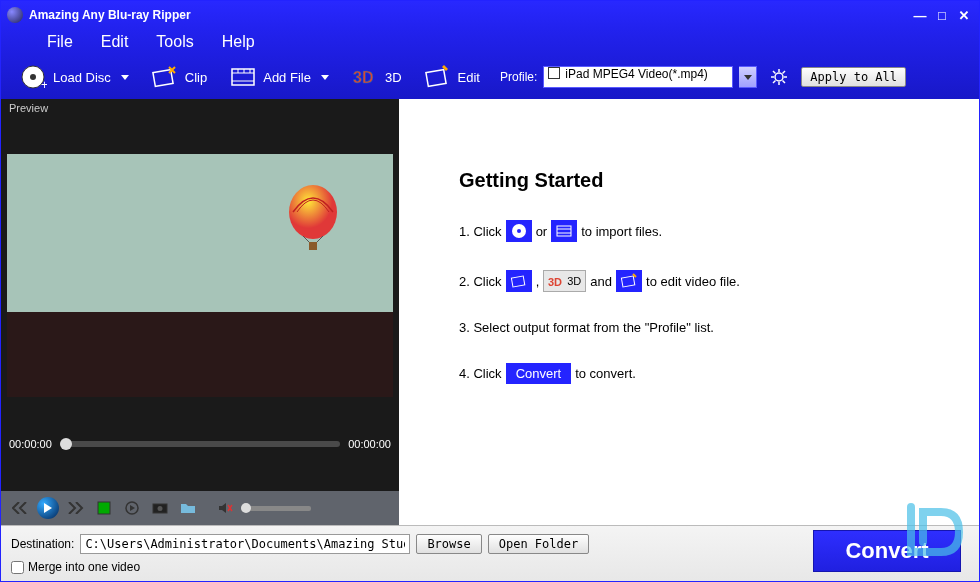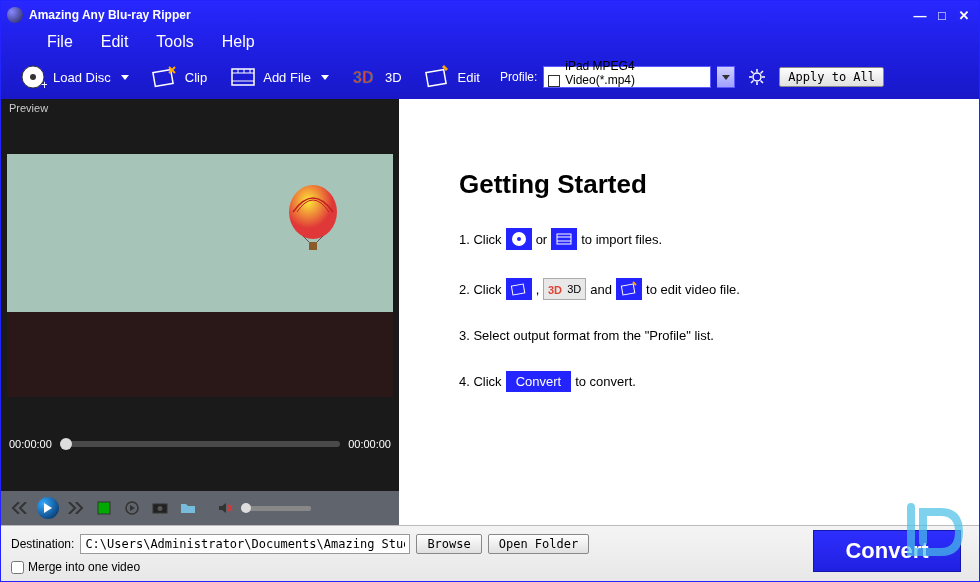--- a/index.html
+++ b/index.html
@@ -15,21 +15,21 @@
 .menu-bar { height: 26px; background: linear-gradient(#2222ee, #1e1ee0); display: flex; align-items: center; padding-left: 32px; }
 .menu-item { color: #fff; font-size: 16px; padding: 4px 14px; cursor: pointer; }
 
 
 .toolbar { height: 44px; background: linear-gradient(#1e1ee0, #1818c8); display: flex; align-items: center; padding: 0 10px; gap: 6px; }
 .tb-btn { display: flex; align-items: center; color: #fff; font-size: 13px; padding: 4px 8px; cursor: pointer; gap: 6px; }
 .tb-icon { width: 28px; height: 28px; display: flex; align-items: center; justify-content: center; }
 .disc-icon svg, .film-icon svg, .d3-icon svg { width: 28px; height: 28px; }
 .drop-arrow { width: 0; height: 0; border-left: 4px solid transparent; border-right: 4px solid transparent; border-top: 5px solid #fff; margin-left: 4px; }
 .profile-label { color: #fff; font-size: 12px; margin-left: 6px; }
-.profile-select { display: flex; align-items: flex-end; background: #fff; border: 1px solid #5a5aff; height: 22px; padding: 0 4px; font-size: 12px; font-family: monospace; width: 168px; }
+.profile-select { display: flex; align-items: flex-start; background: #fff; border: 1px solid #5a5aff; height: 22px; padding: 0 4px; font-size: 12px; font-family: monospace; width: 190px; }
 .profile-sq { width: 12px; height: 12px; border: 1px solid #333; margin-right: 5px; }
 .profile-drop { width: 18px; height: 22px; background: linear-gradient(#d0d0ff,#a0a0ff); display:flex; align-items:center; justify-content:center; border:1px solid #5a5aff; border-left:none; cursor:pointer;}
 .profile-drop::after { content:""; width:0; height:0; border-left:4px solid transparent; border-right:4px solid transparent; border-top:5px solid #333; }
 .gear-btn { width:20px; height:20px; margin-left:6px; cursor:pointer; display:flex; align-items:center; justify-content:center;}
 .apply-btn { margin-left: 6px; background: linear-gradient(#fefefe,#e0e0e0); border: 1px solid #888; padding: 2px 8px; font-size: 12px; font-family: monospace; cursor: pointer; border-radius:2px;}
 
 
 .main { display: flex; height: 426px; }
 
 
@@ -42,21 +42,21 @@
 .time-slider::before { content:""; position:absolute; left:0; top:-3px; width:12px; height:12px; background:#ddd; border-radius:50%; }
 .controls { display: flex; align-items: center; padding: 6px 8px; gap: 6px; background: #60646c; }
 .ctrl-btn { width: 22px; height: 22px; display: flex; align-items: center; justify-content: center; cursor: pointer; }
 .ctrl-play { background: radial-gradient(circle at 30% 30%, #3af, #025); border-radius: 50%; }
 .vol { display:flex; align-items:center; gap:4px; margin-left:10px;}
 .vol-slider { width:70px; height:5px; background:#888; border-radius:2px; position:relative;}
 .vol-slider::before { content:""; position:absolute; left:0; top:-3px; width:10px; height:10px; background:#ddd; border-radius:50%;}
 
 
 .content { flex: 1; padding: 70px 50px 20px 60px; font-family: monospace; }
-.content h1 { font-size: 26px; font-weight: bold; margin-bottom: 20px; text-underline-offset: 10px; }
+.content h1 { font-size: 20px; font-weight: bold; margin-bottom: 20px; text-underline-offset: 10px; }
 .step { font-size: 13px; margin-top: 28px; display: flex; align-items: center; gap: 4px; }
 .inline-icon { display: inline-flex; width: 26px; height: 22px; background: #2424ff; align-items: center; justify-content: center; vertical-align: middle; }
 .inline-icon svg { width:18px; height:18px; }
 .inline-3d { display: inline-flex; align-items: center; background: #e8e8e8; border:1px solid #aaa; padding: 1px 4px; height:22px; gap:3px; font-size:11px;}
 .convert-inline { background: #2424ff; color: #fff; padding: 3px 10px; font-size: 13px; }
 
 
 .bottom { position: relative; border-top: 1px solid #bbb; padding: 8px 10px; height: 72px; background: linear-gradient(#f4f4f4,#e4e4e4); }
 .dest-row { display: flex; align-items: center; gap: 6px; font-size: 12px; font-family: monospace; }
 .dest-input { flex: 0 0 330px; border: 1px solid #999; background:#fff; padding: 2px 4px; font-size: 12px; font-family: monospace;}

